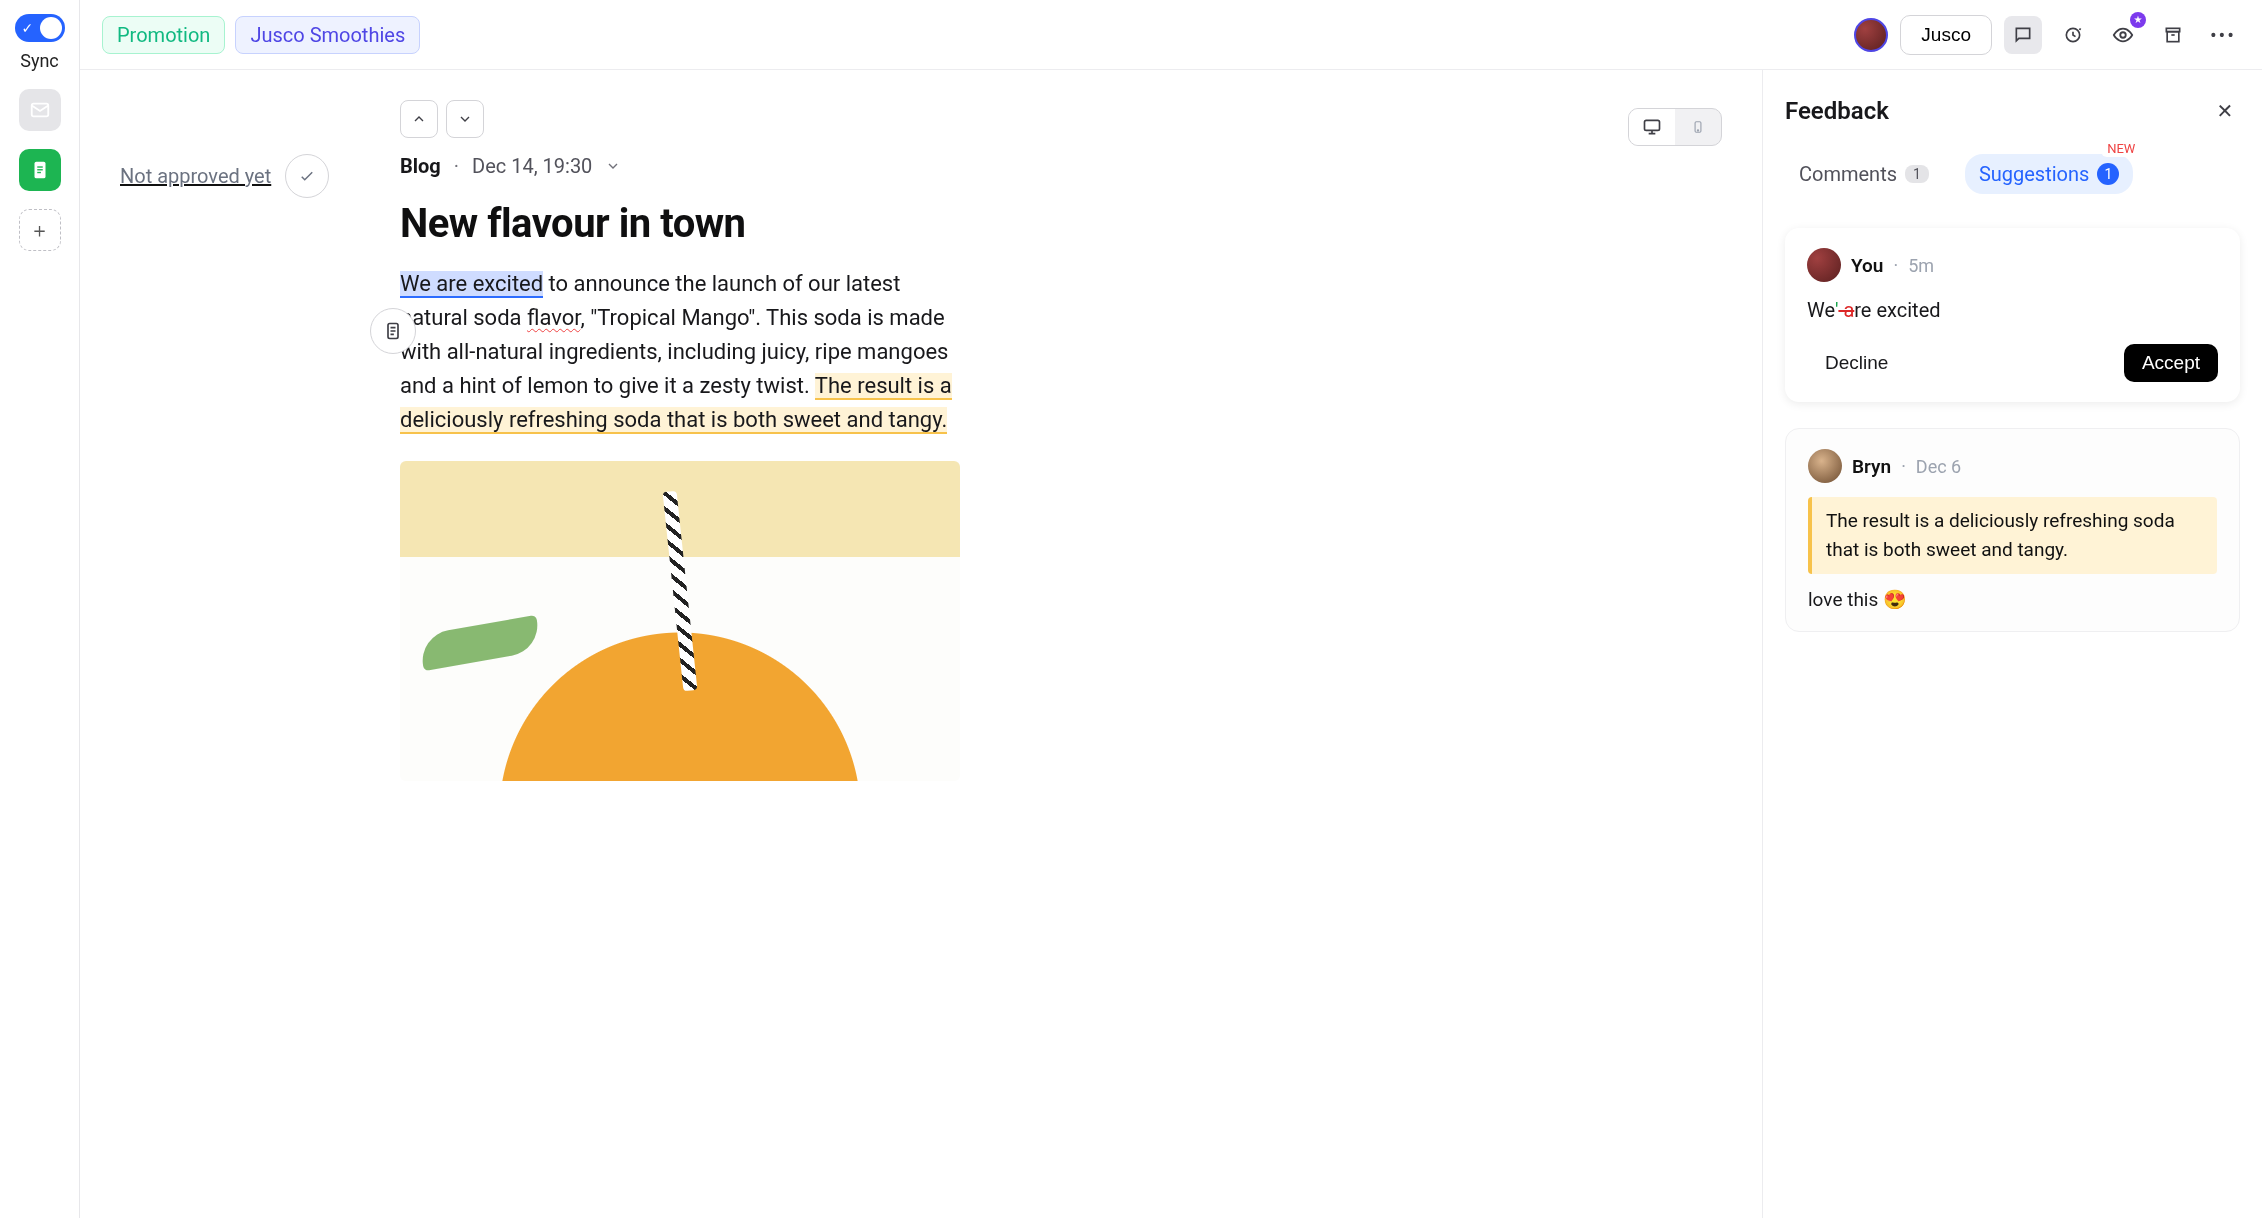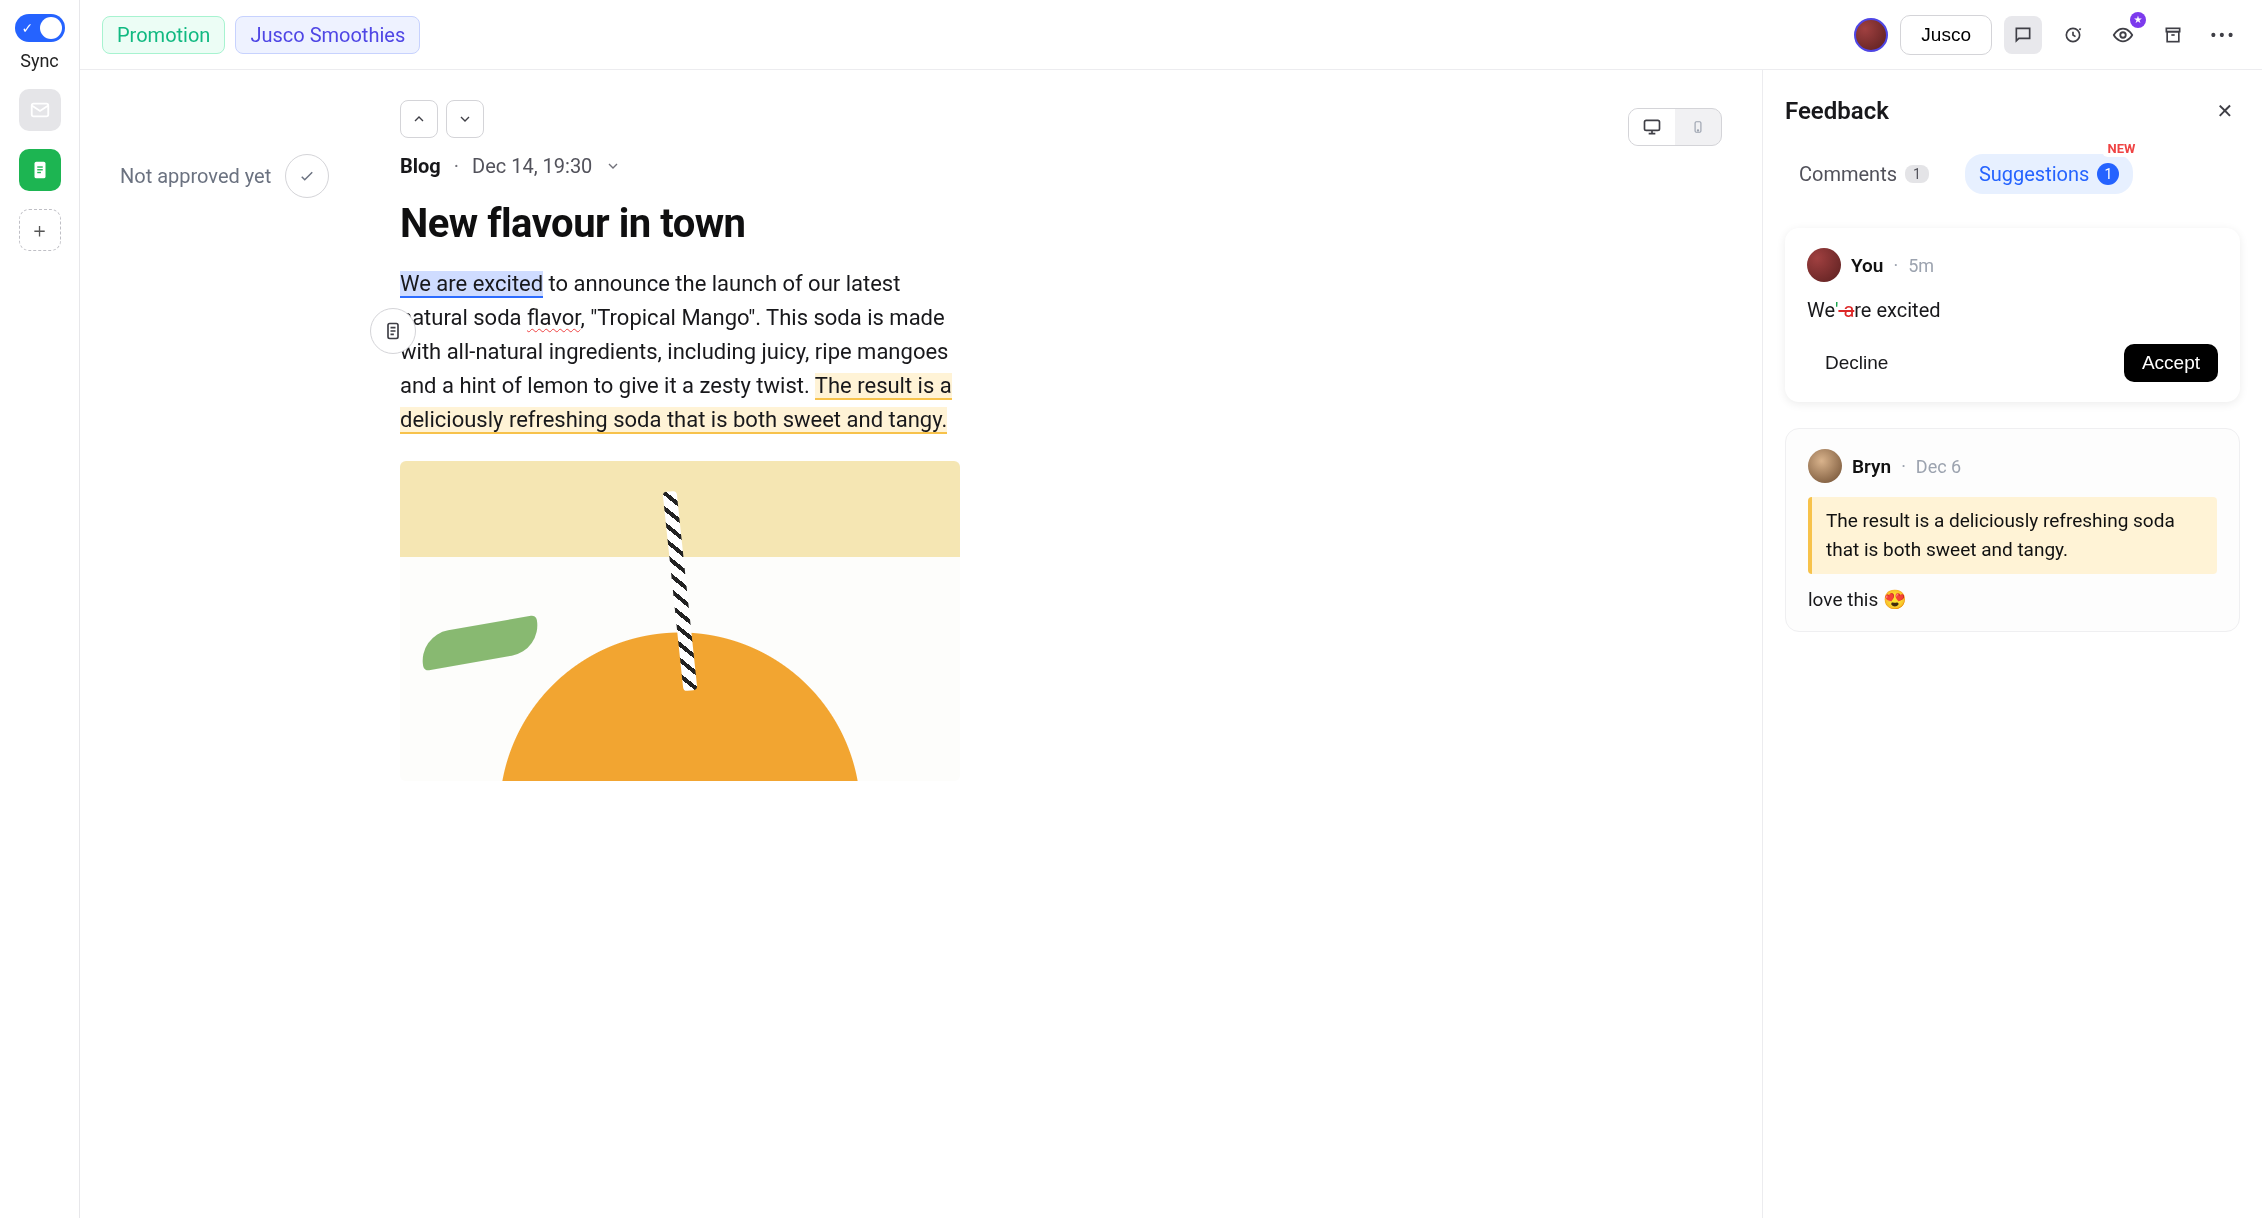--- a/index.html
+++ b/index.html
@@ -137,21 +137,21 @@
     cursor:pointer;
   }
   
 
   .editor-grid {
     display:grid;
     grid-template-columns: 260px 1fr 120px;
     gap: 20px;
     align-items:start;
   }
-  .col-left { display:flex; align-items:center; gap:14px; padding-top:54px; }
+  .col-left { display:flex; align-items:center; gap:14px; padding-top:54px;text-decoration:underline; }
   .col-mid  { }
   .col-right{ display:flex; justify-content:flex-end; gap:8px; padding-top:8px; }
 
   .arrows { display:flex; gap:8px; margin-bottom:16px; }
 
   .device-toggle {
     display:inline-flex;
     border:1px solid #d4d4d8;
     background:#f1f1f3;
     border-radius:10px;
@@ -277,21 +277,21 @@
   }
   .tab.active { background:#e7f0ff; color:#2563ff; }
   .tab.active .count { background:#2563ff; color:#fff; border-radius:50%; width:22px; height:22px; display:flex;align-items:center;justify-content:center; padding:0; }
   .tab .new-badge {
     position:absolute; top:-14px; right:-8px;
     background:#fff;
     color:#ef4444;
     border-radius:6px;
     padding:1px 6px;
     font-size:13px;
-    font-weight:700;
+    font-weight:400;
   }
 
   .card {
     margin-top:34px;
     border-radius:14px;
     background:#fff;
     box-shadow:0 2px 10px rgba(0,0,0,0.08);
     padding:20px 22px;
   }
   .card-head { display:flex; align-items:center; gap:10px; }

